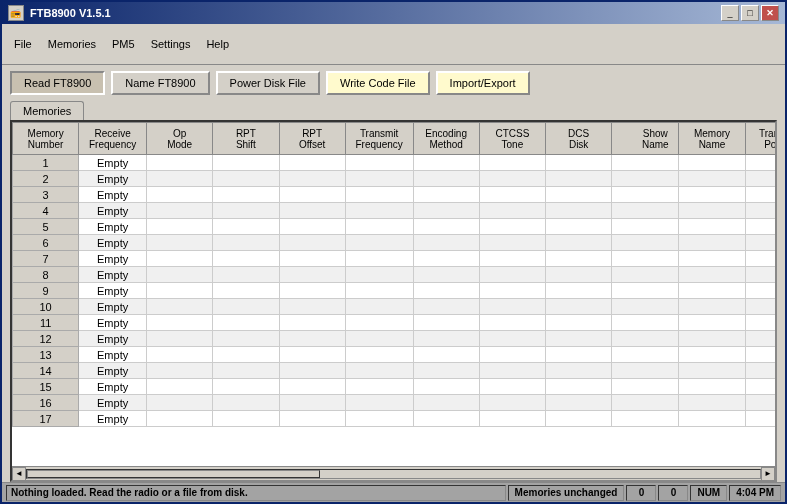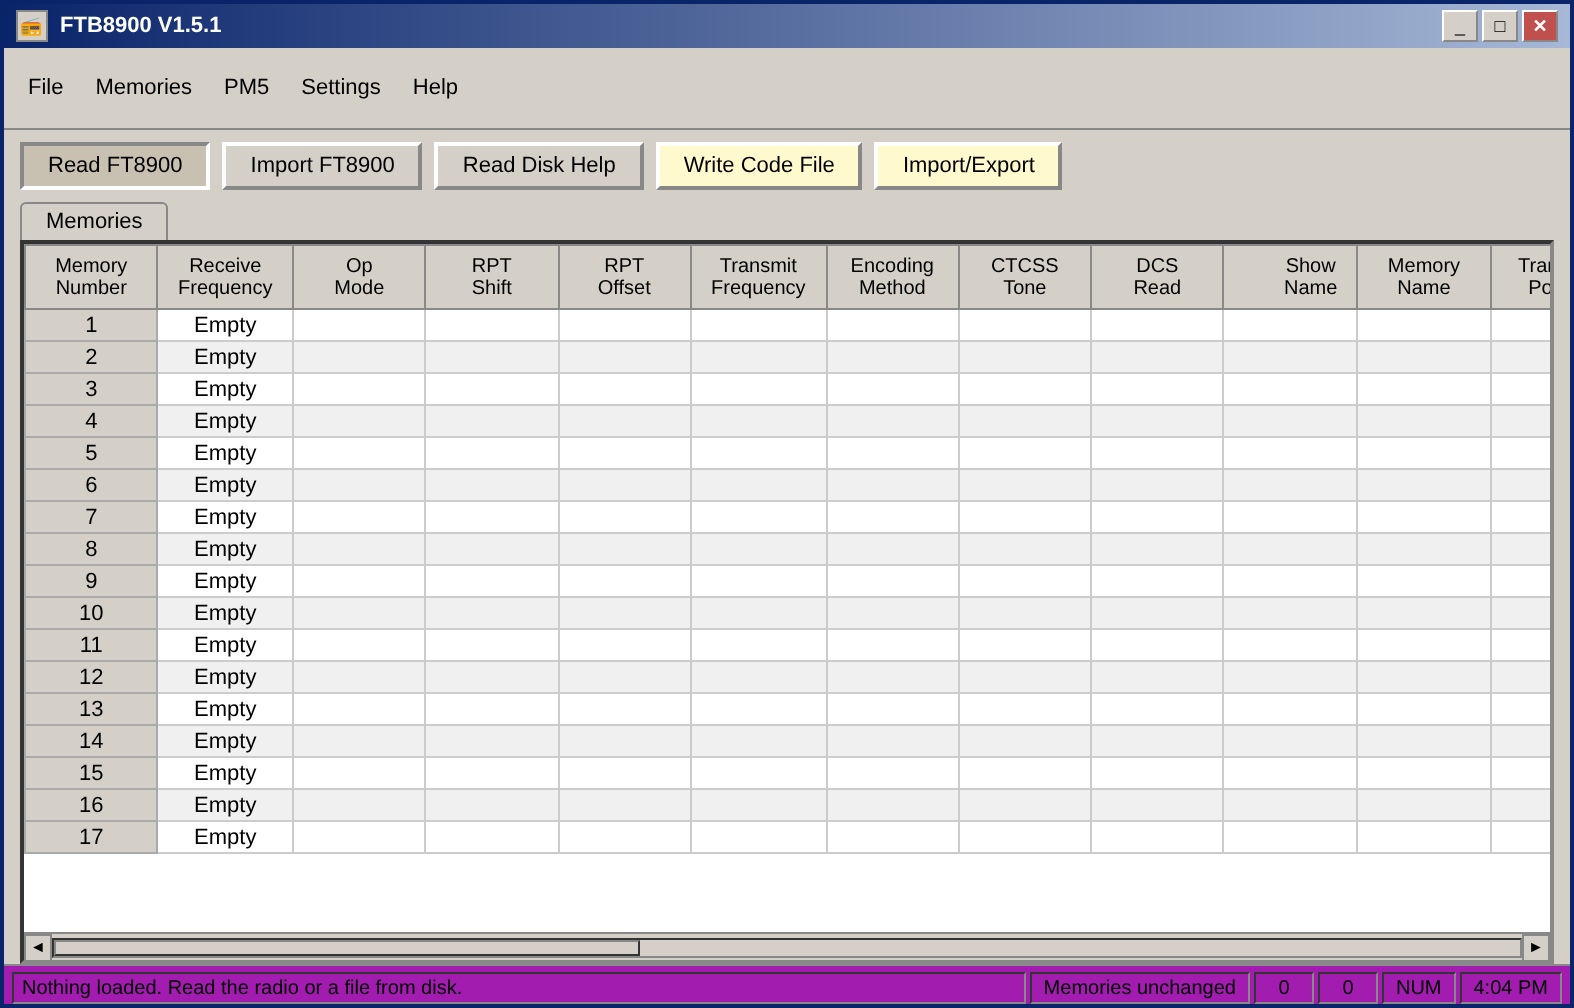--- a/index.html
+++ b/index.html
@@ -221,27 +221,28 @@
       position: absolute;
       left: 0;
       top: 0;
       width: 40%;
       height: 100%;
       background: #d4d0c8;
       border: 1px outset #888;
     }
     .status-bar {
       height: 20px;
-      background: #a21caf;
+      background: #a3a3a3;
       border-top: 1px solid #888;
       display: flex;
-      align-items: flex-end;
+      align-items: center;
       padding: 0 4px;
       flex-shrink: 0;
       gap: 2px;
+      font-weight: bold;
     }
     .status-main {
       flex: 1;
       padding: 1px 4px;
       border: 1px inset #888;
       font-size: 10px;
       height: 16px;
       display: flex;
       align-items: center;
     }
@@ -276,22 +277,22 @@
   <div class="menu-bar">
     <div class="menu-item">File</div>
     <div class="menu-item">Memories</div>
     <div class="menu-item">PM5</div>
     <div class="menu-item">Settings</div>
     <div class="menu-item">Help</div>
   </div>
 
   <div class="toolbar">
     <button class="toolbar-btn active">Read FT8900</button>
-    <button class="toolbar-btn">Import FT8900</button>
-    <button class="toolbar-btn">Read Disk Help</button>
+    <button class="toolbar-btn">Name FT8900</button>
+    <button class="toolbar-btn">Power Disk File</button>
     <button class="toolbar-btn yellow">Write Code File</button>
     <button class="toolbar-btn yellow">Import/Export</button>
   </div>
 
   <div class="tabs-area">
     <div class="tab active">Memories</div>
   </div>
 
   <div class="table-container">
     <div class="table-scroll-container">
@@ -308,21 +309,21 @@
 Shift</th>
             <th style="white-space:pre-line;">RPT
 Offset</th>
             <th style="white-space:pre-line;">Transmit
 Frequency</th>
             <th style="white-space:pre-line;">Encoding
 Method</th>
             <th style="white-space:pre-line;">CTCSS
 Tone</th>
             <th style="white-space:pre-line;">DCS
-Read</th>
+Disk</th>
             <th style="white-space:pre-line;padding-left:24px;">Show
 Name</th>
             <th style="white-space:pre-line;">Memory
 Name</th>
             <th style="white-space:pre-line;">Transmit
 Power</th>
           </tr>
         </thead>
         <tbody id="table-body">
         <tr>

